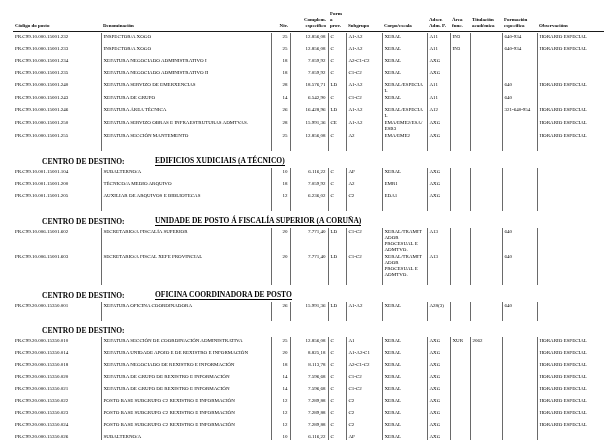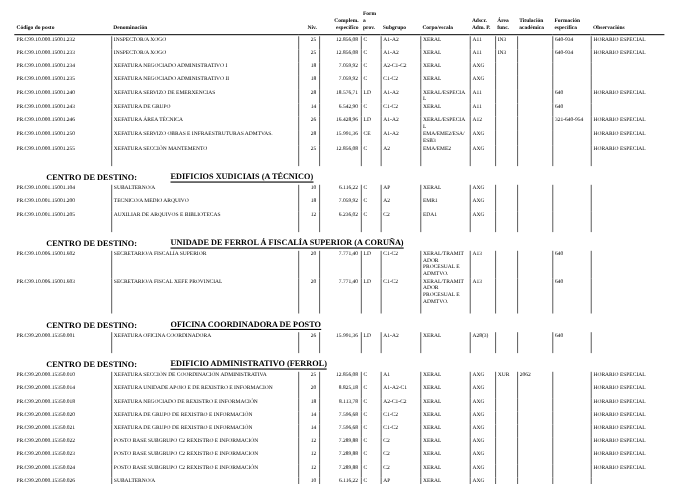--- a/index.html
+++ b/index.html
@@ -276,21 +276,21 @@
             <td>AXG</td>
             <td></td>
             <td></td>
             <td></td>
             <td></td>
           </tr>
         </tbody>
       </table>
       <div class="section-header">
         <span class="sh-label">CENTRO DE DESTINO:</span>
-        <span class="sh-title">UNIDADE DE FERROL Á FISCALÍA SUPERIOR (A CORUÑA)</span>
+        <span class="sh-title">UNIDADE DE POSTO Á FISCALÍA SUPERIOR (A CORUÑA)</span>
       </div>
       <table class="data-table">
         <colgroup>
           <col style="width: 88px;">
           <col style="width: 170px;">
           <col style="width: 19px;">
           <col style="width: 38px;">
           <col style="width: 18px;">
           <col style="width: 36px;">
           <col style="width: 45px;">
@@ -362,21 +362,20 @@
             <td>A28(3)</td>
             <td></td>
             <td></td>
             <td>640</td>
             <td></td>
           </tr>
         </tbody>
       </table>
       <div class="section-header">
         <span class="sh-label">CENTRO DE DESTINO:</span>
-        <span class="sh-title">EDIFICIO ADMINISTRATIVO (FERROL)</span>
       </div>
       <table class="data-table">
         <colgroup>
           <col style="width: 88px;">
           <col style="width: 170px;">
           <col style="width: 19px;">
           <col style="width: 38px;">
           <col style="width: 18px;">
           <col style="width: 36px;">
           <col style="width: 45px;">

